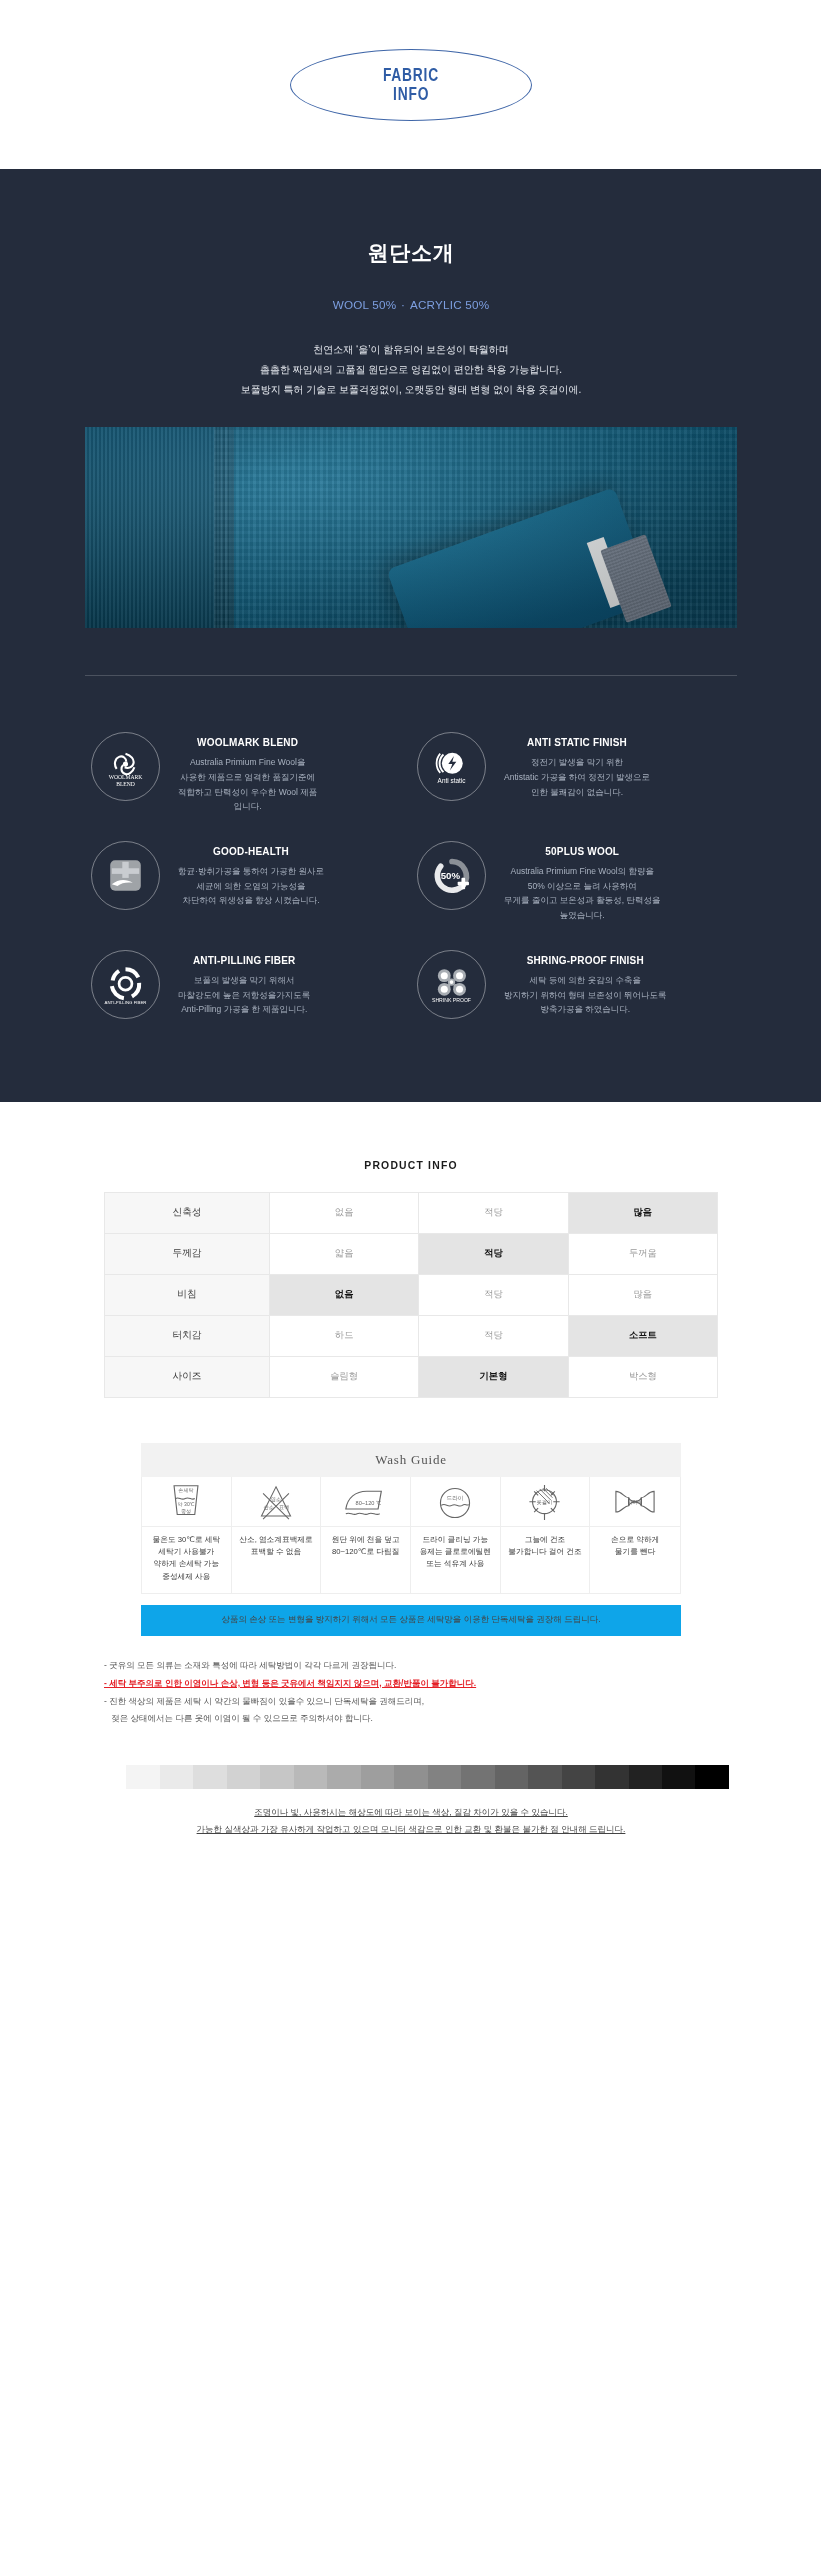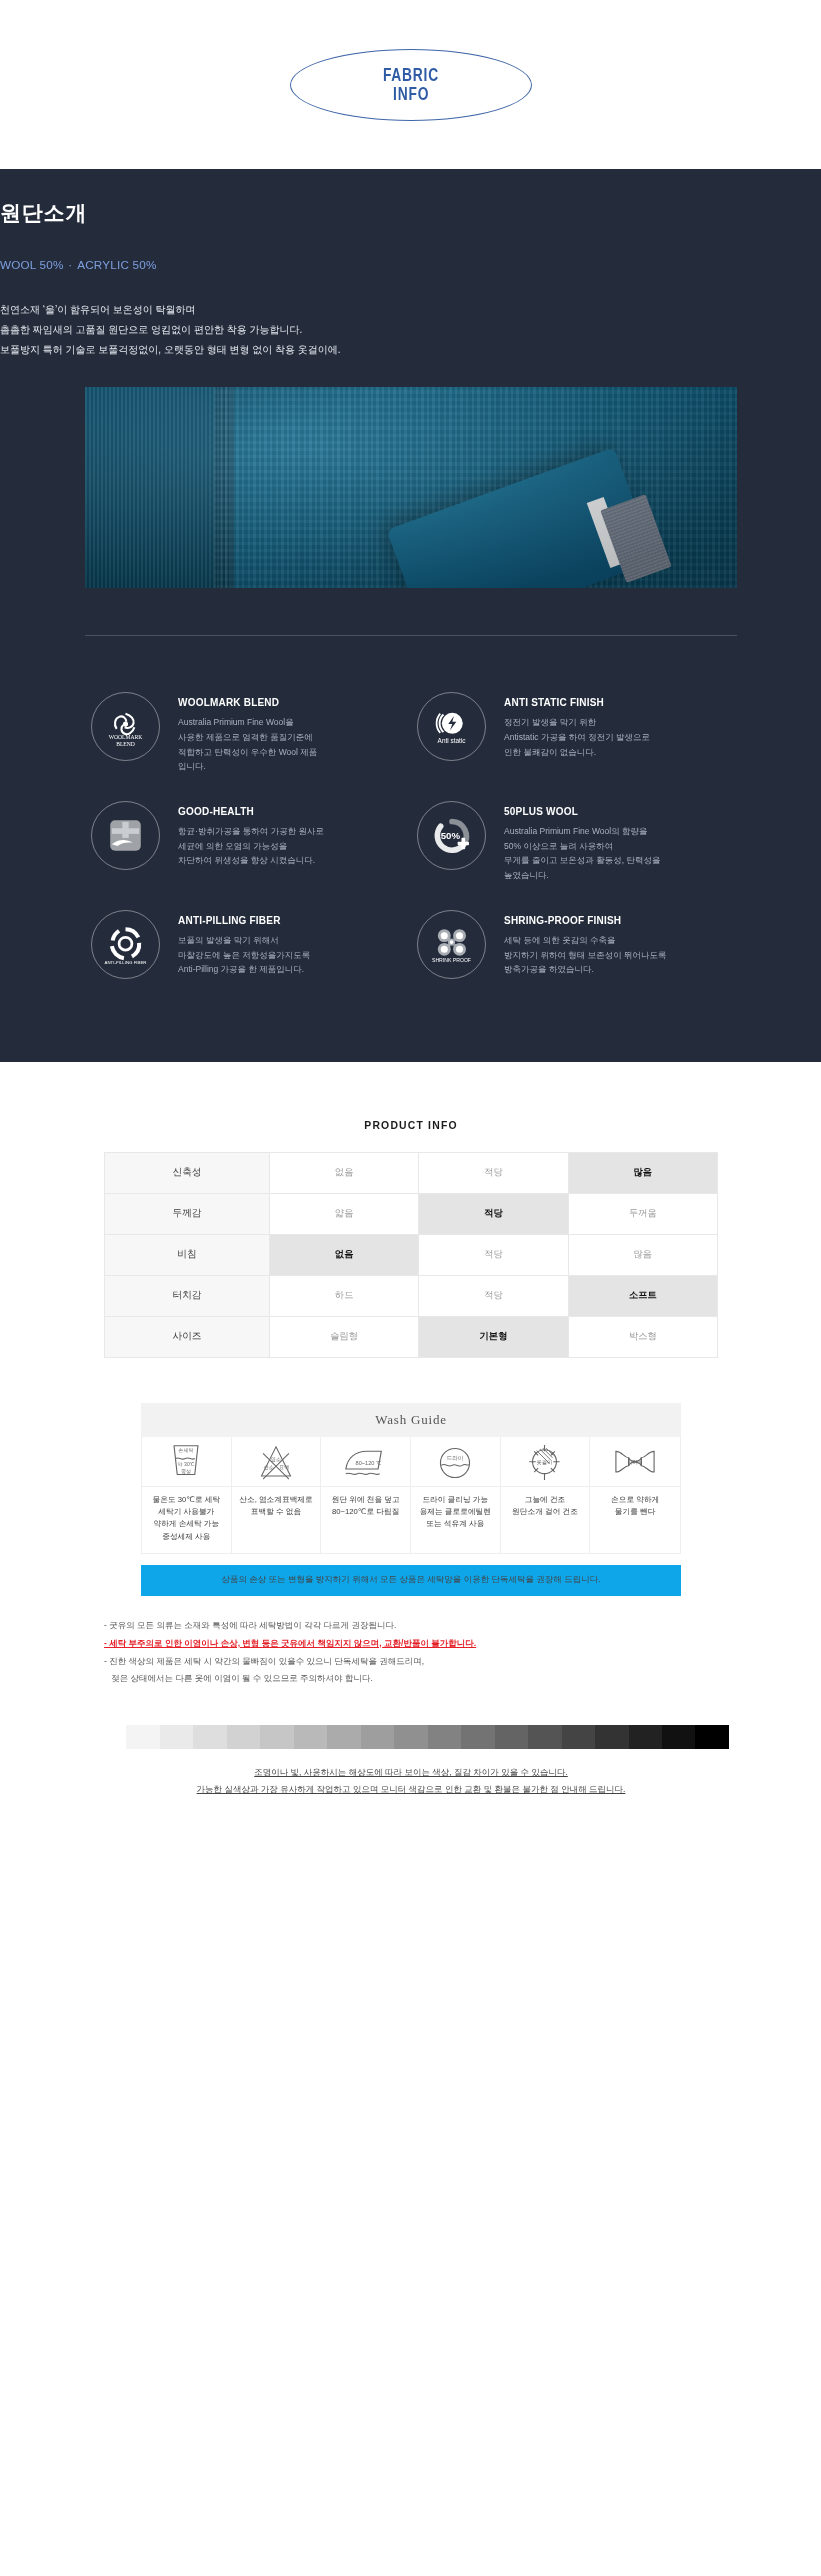--- a/index.html
+++ b/index.html
@@ -32,22 +32,23 @@
     font-family: "Liberation Sans Narrow", "Liberation Sans", sans-serif;
     font-weight: 700;
     font-size: 17.7px;
     letter-spacing: 1px;
     transform: scaleX(0.78);
   }
 
   
   .hero {
     background: #242c3c;
-    padding: 30px 0 0;
+    padding: 70px 0 0;
     color: #fff;
+    text-align: center;
   }
   .hero-title {
     font-size: 21px;
     font-weight: 700;
     letter-spacing: 0.8px;
     color: #ffffff;
   }
   .hero-sub {
     margin-top: 31px;
     font-size: 11.7px;
@@ -501,21 +502,21 @@
               <g stroke="#666" stroke-width="1.4">
                 <path d="M28 5v8M28 41v8M9 26h8M39 26h8M15 13l5 5M41 13l-5 5M15 39l5-5M41 39l-5-5"></path>
               </g>
               <g stroke="#666" stroke-width="1.1">
                 <path d="M18 12l16 16M22 10l14 14M26 9l12 12M30 9l9 9"></path>
               </g>
               <text x="28" y="29" font-size="6.6" fill="#666" text-anchor="middle" font-family="Liberation Sans, sans-serif">옷걸이</text>
             </svg>
           </div>
           <div class="wash-label" style="white-space:pre-line">그늘에 건조
-원단소개 걸어 건조</div>
+불가합니다 걸어 건조</div>
         </div>
 
         <div class="wash-cell">
           <div class="wash-icon">
             <svg width="48" height="35" viewBox="0 0 60 44" aria-hidden="true">
               <path d="M6 8v26c8 0 10-8 16-8v-10C16 16 14 8 6 8z" fill="none" stroke="#666" stroke-width="1.4"></path>
               <path d="M54 8v26c-8 0-10-8-16-8v-10c6 0 8-8 16-8z" fill="none" stroke="#666" stroke-width="1.4"></path>
               <path d="M22 16c3 6 13 6 16 0v10c-3-6-13-6-16 0z" fill="none" stroke="#666" stroke-width="1.4"></path>
               <text x="30" y="24" font-size="6.2" fill="#666" text-anchor="middle" font-family="Liberation Sans, sans-serif">약하게</text>
             </svg>

